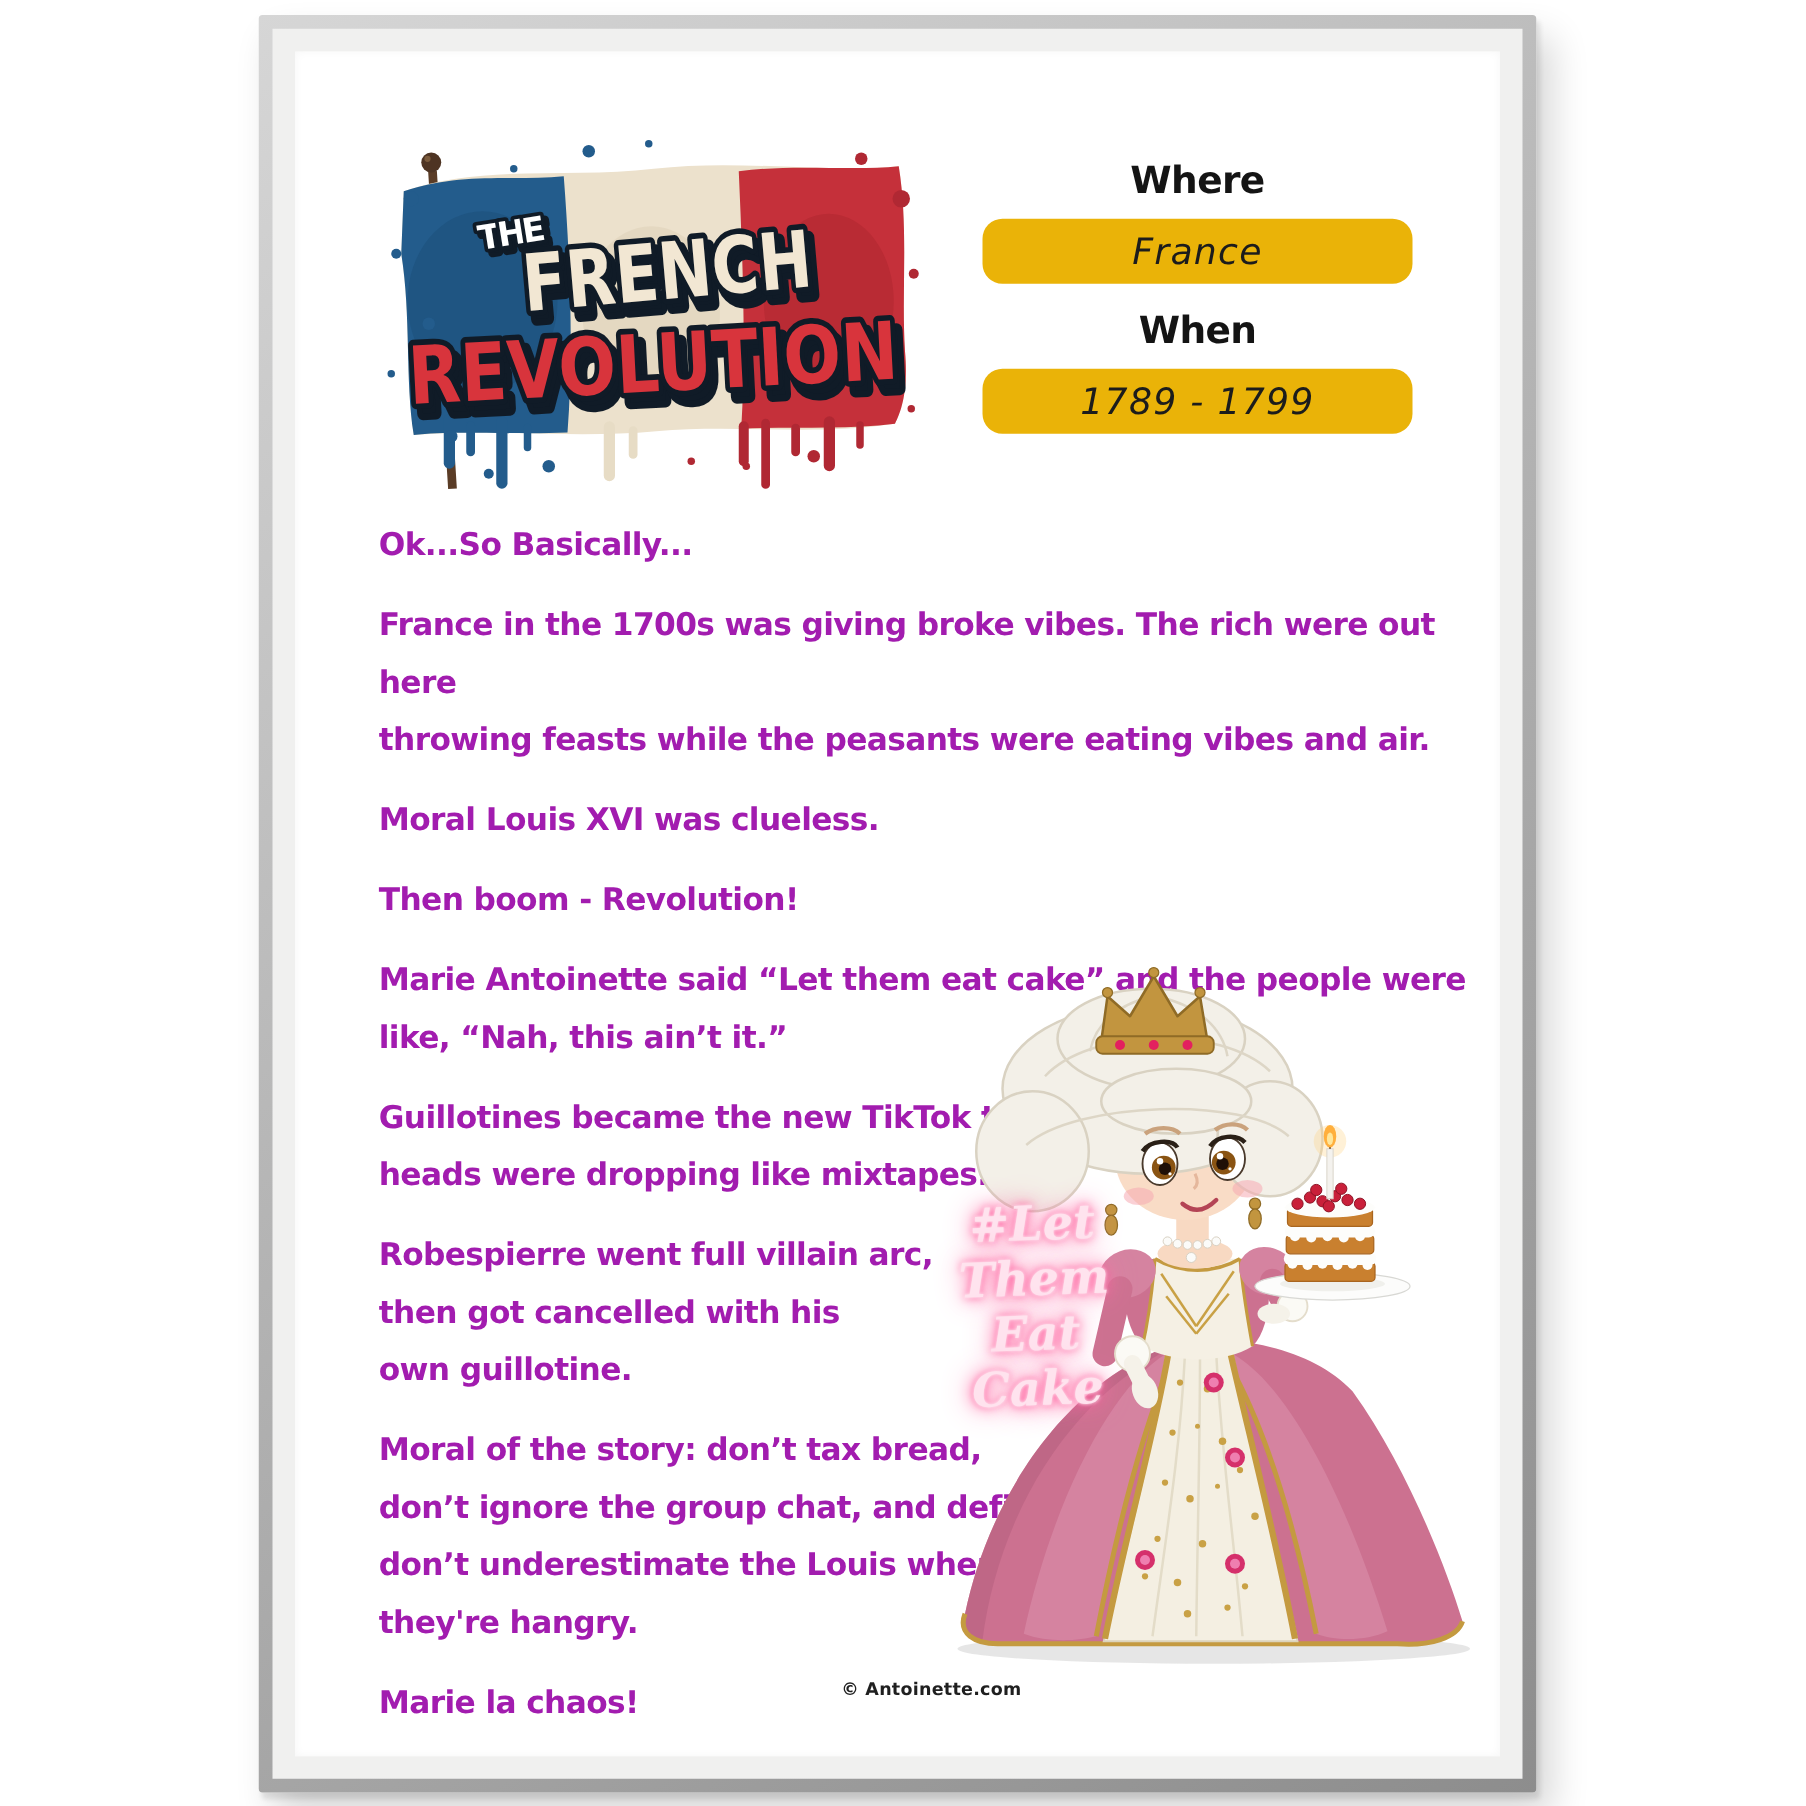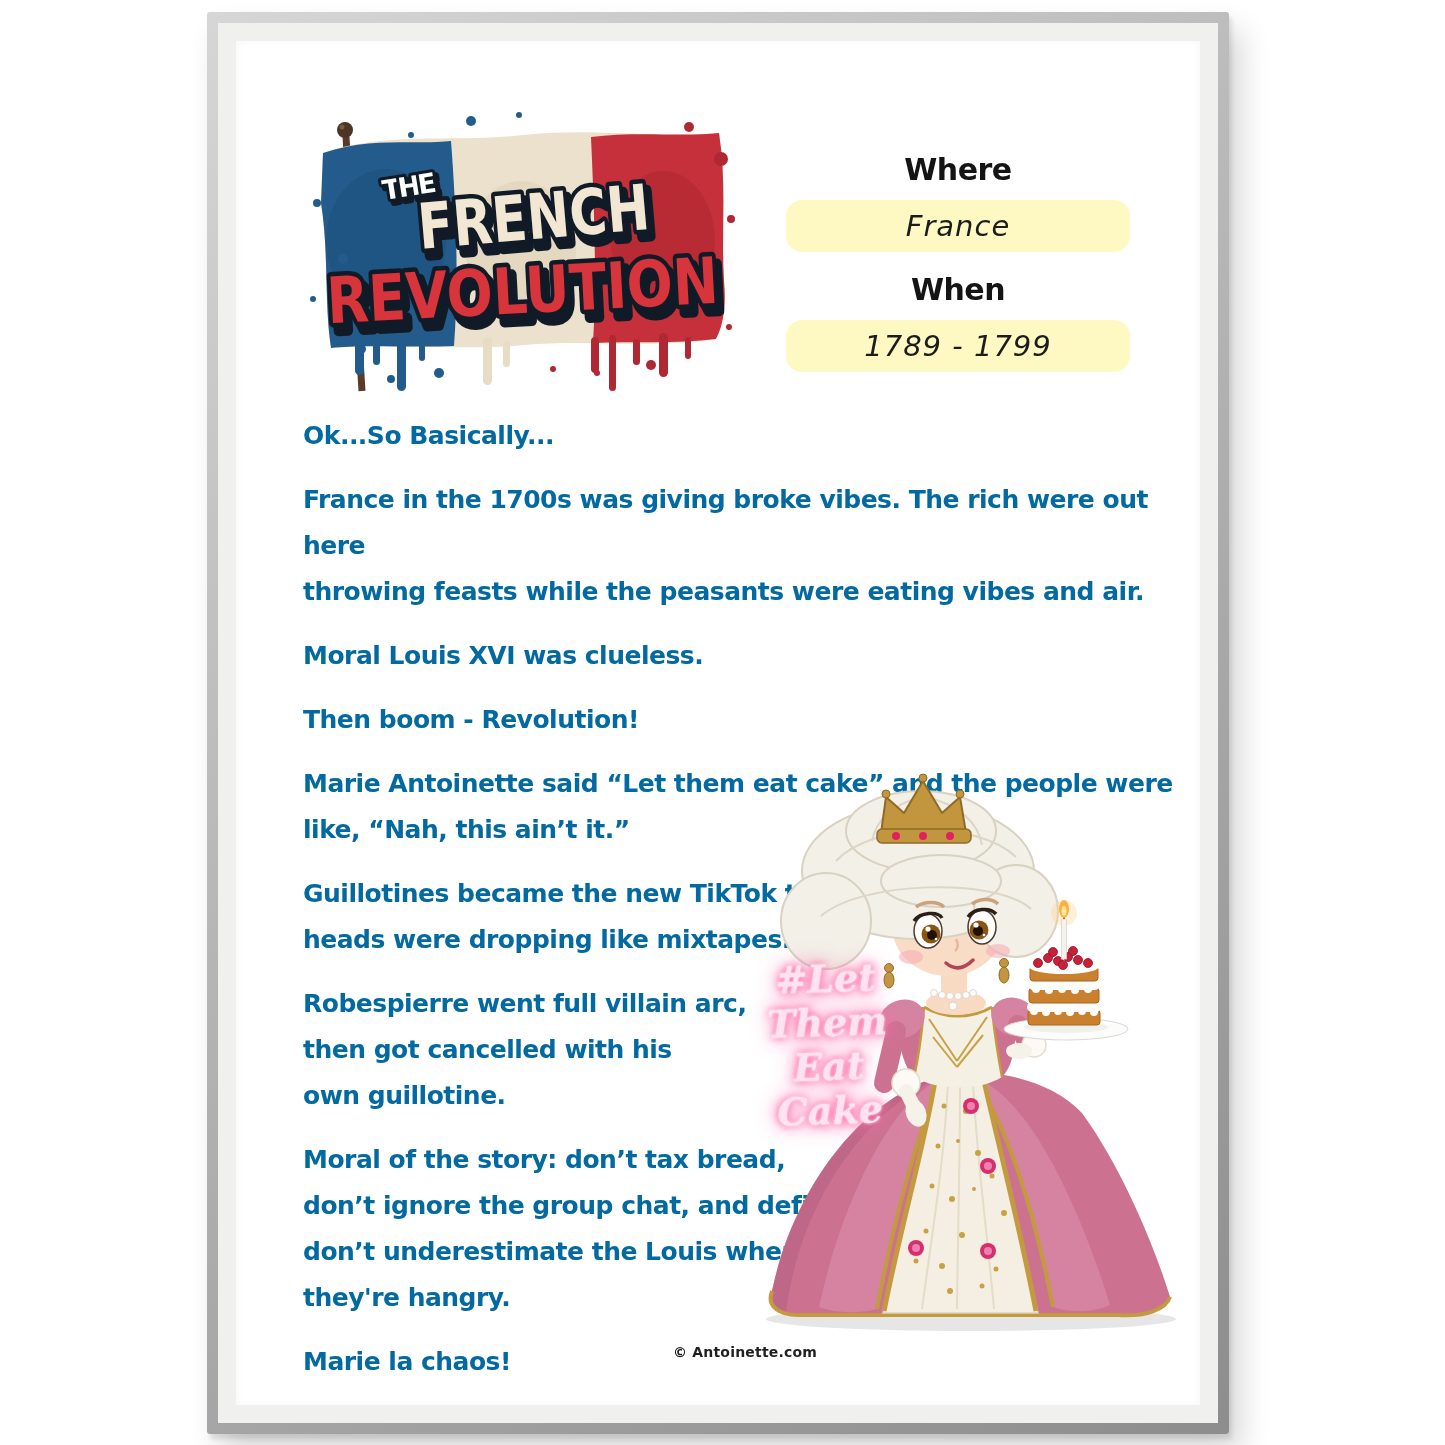--- a/index.html
+++ b/index.html
@@ -15,29 +15,29 @@
     box-shadow:3px 5px 4px rgba(0,0,0,.10),12px 18px 30px rgba(0,0,0,.16);
   }
   .mat{background:#f0f0ef;padding:18px;width:964px;height:1364px;box-sizing:content-box;}
   .poster{
     position:relative;width:964px;height:1364px;background:#ffffff;
     box-shadow:inset 0 0 8px rgba(0,0,0,.04);
   }
   .logo-svg{position:absolute;left:55px;top:60px;width:452px;height:300px;}
   .logo-word{font-family:"DejaVu Sans",sans-serif;font-weight:bold;paint-order:stroke;stroke-linejoin:round;}
   .meta{position:absolute;left:550px;top:86px;width:344px;text-align:center;color:#141414;}
-  .meta-label{font-size:30px;font-weight:bold;line-height:36px;letter-spacing:-.5px;margin-top:25px;}
+  .meta-label{font-size:30px;font-weight:bold;line-height:36px;letter-spacing:-.5px;}
   .meta-label.when{margin-top:20px;}
   .meta-box{
-    margin-top:12px;height:52px;border-radius:16px;background:#fef9c3;
+    margin-top:12px;height:52px;border-radius:16px;background:#eab308;
     display:flex;align-items:center;justify-content:center;
     font-size:29px;font-style:italic;font-weight:500;letter-spacing:1px;color:#1c1c1c;
   }
   .body-text{
-    position:absolute;left:67px;top:372px;width:880px;color:#0369a1;
+    position:absolute;left:67px;top:372px;width:880px;color:#a21caf;
     font-size:25px;font-weight:bold;letter-spacing:-.5px;line-height:46px;
   }
   .body-text .para{margin:0 0 18px 0;white-space:pre-line;}
   .queen-svg{position:absolute;left:450px;top:720px;width:522px;height:580px;}
   .neon{
     position:absolute;left:497px;top:916px;width:190px;text-align:center;z-index:5;
     font-family:"DejaVu Serif",serif;font-style:italic;font-weight:bold;
     font-size:38px;line-height:44px;color:#ffe3ee;transform:rotate(-2deg);
     text-shadow:0 0 3px #ffffff,0 0 6px #ff5f9e,0 0 14px #ff5f9e,0 0 26px #ff8ab6;
   }

